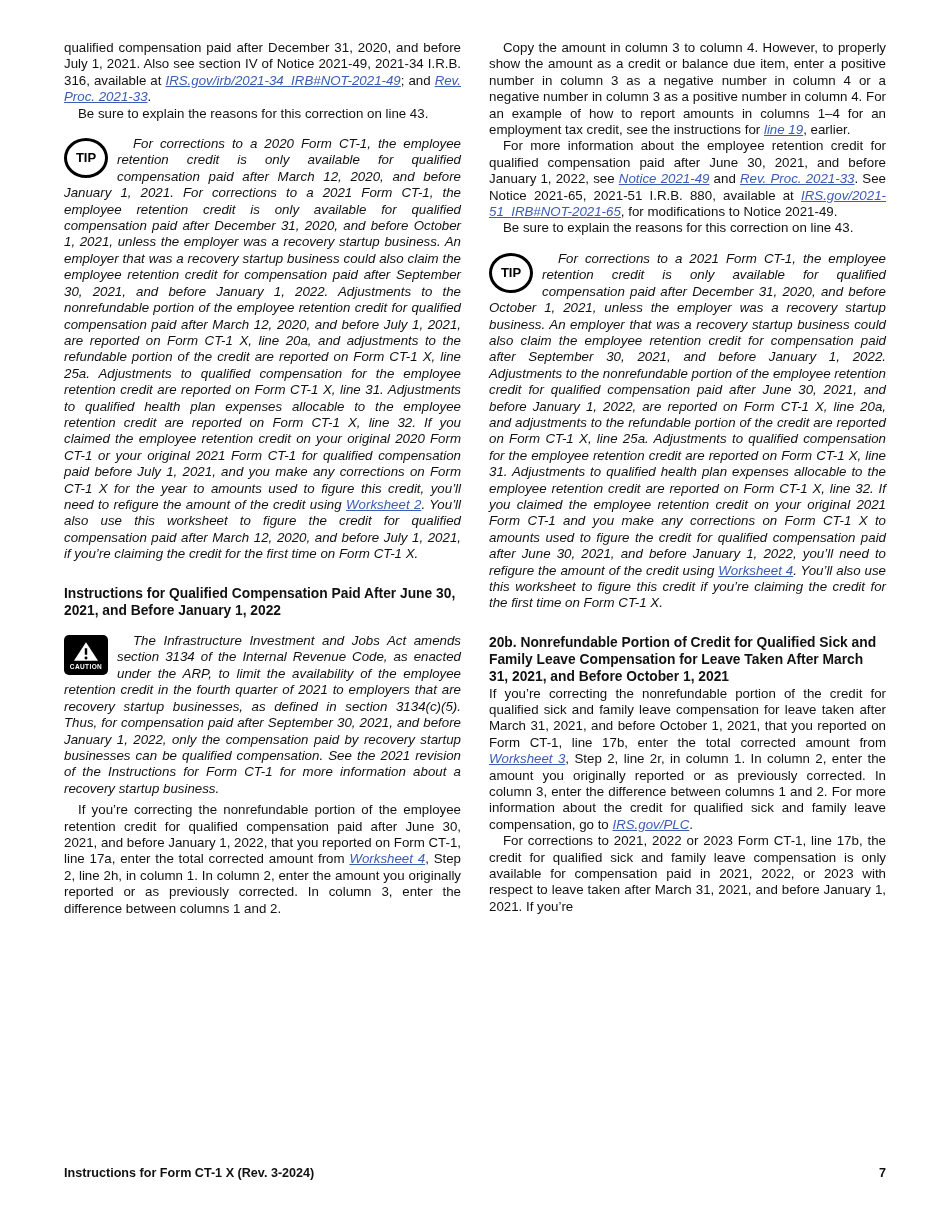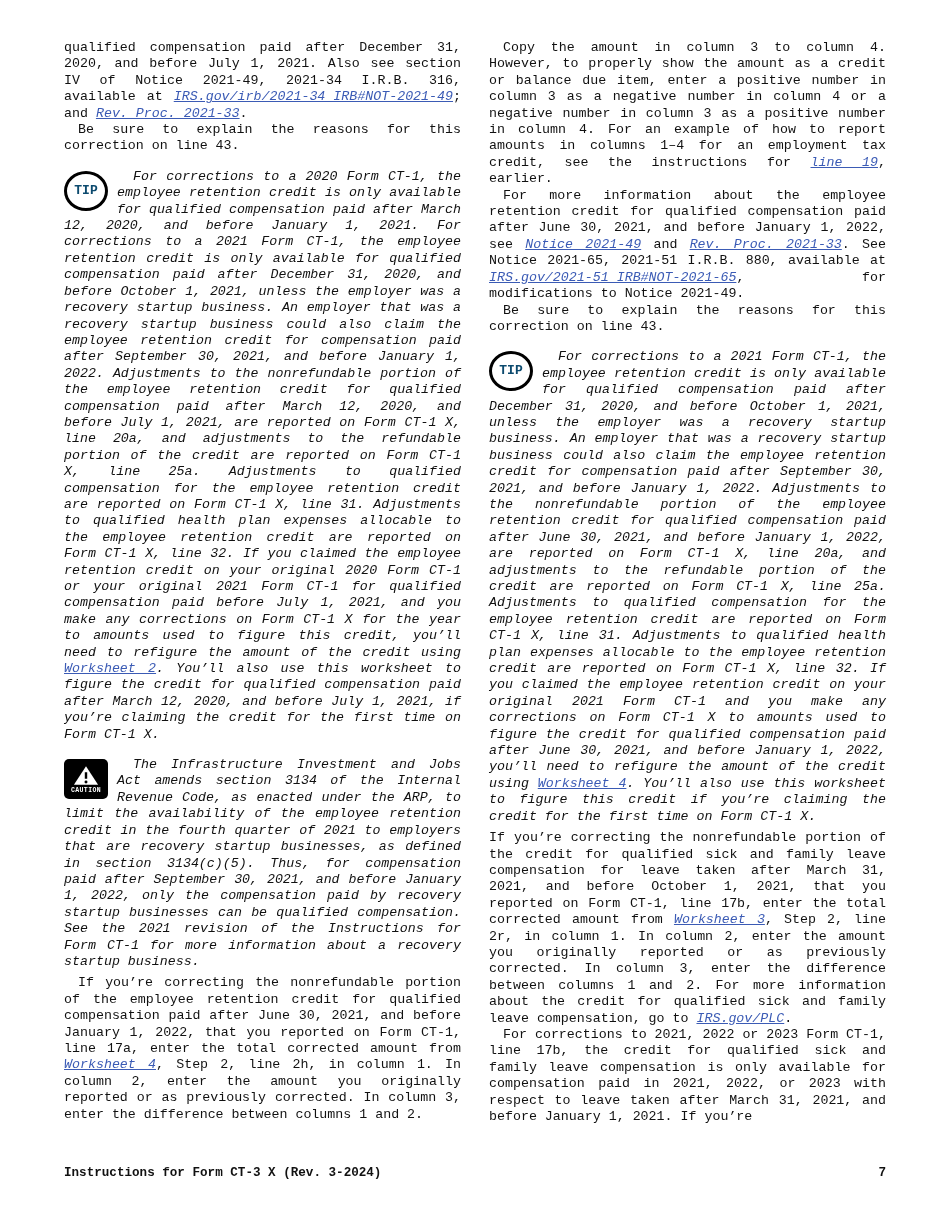--- a/index.html
+++ b/index.html
@@ -1,21 +1,21 @@
 <!DOCTYPE html>
 <html style="--link-color: #3b5bb5;"><head>
 <meta charset="utf-8">
 <style>
   html, body { margin: 0; padding: 0; background: #ffffff; }
   .page {
     position: relative;
     width: 950px;
     height: 1230px;
     background: #ffffff;
-    font-family: Liberation Mono, monospace;
+    font-family: Liberation Sans, sans-serif;
     color: #111111;
     overflow: hidden;
   }
   .content {
     position: absolute;
     top: 40px;
     left: 64px;
     right: 64px;
     display: flex;
     gap: 28px;
@@ -53,21 +53,21 @@
     display: flex;
     align-items: center;
     justify-content: center;
     width: 44px;
     height: 40px;
     border: 3px solid #000000;
     border-radius: 50%;
     font-weight: bold;
     font-size: 13px;
     font-style: normal;
-    color: #0c4a6e;
+    color: #000000;
     box-sizing: border-box;
   }
   .caution-badge {
     display: flex;
     flex-direction: column;
     align-items: center;
     justify-content: center;
     width: 44px;
     height: 40px;
     background: #000000;
@@ -105,40 +105,42 @@
 <body>
 
 <div class="page">
   <div class="content">
     <div class="column">
         <p class="para"><span>qualified compensation paid after December 31, 2020, and before July 1, 2021. Also see section IV of Notice 2021-49, 2021-34 I.R.B. 316, available at </span><span class="doc-link">IRS.gov/irb/2021-34_IRB#NOT-2021-49</span><span>; and </span><span class="doc-link">Rev. Proc. 2021-33</span><span>.</span></p>
         <p class="para indent"><span>Be sure to explain the reasons for this correction on line 43.</span></p>
         <div class="advice"><span class="advice-icon">
             <span class="tip-badge">TIP</span>
           </span><span class="advice-text"><span>For corrections to a 2020 Form CT-1, the employee retention credit is only available for qualified compensation paid after March 12, 2020, and before January 1, 2021. For corrections to a 2021 Form CT-1, the employee retention credit is only available for qualified compensation paid after December 31, 2020, and before October 1, 2021, unless the employer was a recovery startup business. An employer that was a recovery startup business could also claim the employee retention credit for compensation paid after September 30, 2021, and before January 1, 2022. Adjustments to the nonrefundable portion of the employee retention credit for qualified compensation paid after March 12, 2020, and before July 1, 2021, are reported on Form CT-1 X, line 20a, and adjustments to the refundable portion of the credit are reported on Form CT-1 X, line 25a. Adjustments to qualified compensation for the employee retention credit are reported on Form CT-1 X, line 31. Adjustments to qualified health plan expenses allocable to the employee retention credit are reported on Form CT-1 X, line 32. If you claimed the employee retention credit on your original 2020 Form CT-1 or your original 2021 Form CT-1 for qualified compensation paid before July 1, 2021, and you make any corrections on Form CT-1 X for the year to amounts used to figure this credit, you’ll need to refigure the amount of the credit using </span><span class="doc-link">Worksheet 2</span><span>. You’ll also use this worksheet to figure the credit for qualified compensation paid after March 12, 2020, and before July 1, 2021, if you’re claiming the credit for the first time on Form CT-1 X.</span></span></div>
+        <div class="section-heading"><span>Instructions for Qualified Compensation Paid After June 30, 2021, and Before January 1, 2022</span></div>
         <div class="advice"><span class="advice-icon">
             <span class="caution-badge">
               <svg viewBox="0 0 28 22">
                 <polygon points="14,1 27,21 1,21" fill="#ffffff"></polygon>
                 <rect x="12.7" y="7.5" width="2.6" height="7" fill="#000000"></rect>
                 <circle cx="14" cy="18" r="1.6" fill="#000000"></circle>
               </svg>
               <span class="caution-label">CAUTION</span>
             </span>
           </span><span class="advice-text"><span>The Infrastructure Investment and Jobs Act amends section 3134 of the Internal Revenue Code, as enacted under the ARP, to limit the availability of the employee retention credit in the fourth quarter of 2021 to employers that are recovery startup businesses, as defined in section 3134(c)(5). Thus, for compensation paid after September 30, 2021, and before January 1, 2022, only the compensation paid by recovery startup businesses can be qualified compensation. See the 2021 revision of the Instructions for Form CT-1 for more information about a recovery startup business.</span></span></div>
         <p class="para indent"><span>If you’re correcting the nonrefundable portion of the employee retention credit for qualified compensation paid after June 30, 2021, and before January 1, 2022, that you reported on Form CT-1, line 17a, enter the total corrected amount from </span><span class="doc-link">Worksheet 4</span><span>, Step 2, line 2h, in column 1. In column 2, enter the amount you originally reported or as previously corrected. In column 3, enter the difference between columns 1 and 2.</span></p>
       </div>
     <div class="column">
         <p class="para indent"><span>Copy the amount in column 3 to column 4. However, to properly show the amount as a credit or balance due item, enter a positive number in column 3 as a negative number in column 4 or a negative number in column 3 as a positive number in column 4. For an example of how to report amounts in columns 1–4 for an employment tax credit, see the instructions for </span><span class="doc-link">line 19</span><span>, earlier.</span></p>
         <p class="para indent"><span>For more information about the employee retention credit for qualified compensation paid after June 30, 2021, and before January 1, 2022, see </span><span class="doc-link">Notice 2021-49</span><span> and </span><span class="doc-link">Rev. Proc. 2021-33</span><span>. See Notice 2021-65, 2021-51 I.R.B. 880, available at </span><span class="doc-link">IRS.gov/2021-51_IRB#NOT-2021-65</span><span>, for modifications to Notice 2021-49.</span></p>
         <p class="para indent"><span>Be sure to explain the reasons for this correction on line 43.</span></p>
         <div class="advice"><span class="advice-icon">
             <span class="tip-badge">TIP</span>
           </span><span class="advice-text"><span>For corrections to a 2021 Form CT-1, the employee retention credit is only available for qualified compensation paid after December 31, 2020, and before October 1, 2021, unless the employer was a recovery startup business. An employer that was a recovery startup business could also claim the employee retention credit for compensation paid after September 30, 2021, and before January 1, 2022. Adjustments to the nonrefundable portion of the employee retention credit for qualified compensation paid after June 30, 2021, and before January 1, 2022, are reported on Form CT-1 X, line 20a, and adjustments to the refundable portion of the credit are reported on Form CT-1 X, line 25a. Adjustments to qualified compensation for the employee retention credit are reported on Form CT-1 X, line 31. Adjustments to qualified health plan expenses allocable to the employee retention credit are reported on Form CT-1 X, line 32. If you claimed the employee retention credit on your original 2021 Form CT-1 and you make any corrections on Form CT-1 X to amounts used to figure the credit for qualified compensation paid after June 30, 2021, and before January 1, 2022, you’ll need to refigure the amount of the credit using </span><span class="doc-link">Worksheet 4</span><span>. You’ll also use this worksheet to figure this credit if you’re claiming the credit for the first time on Form CT-1 X.</span></span></div>
+        <div class="section-heading"><span>20b. Nonrefundable Portion of Credit for Qualified Sick and Family Leave Compensation for Leave Taken After March 31, 2021, and Before October 1, 2021</span></div>
         <p class="para"><span>If you’re correcting the nonrefundable portion of the credit for qualified sick and family leave compensation for leave taken after March 31, 2021, and before October 1, 2021, that you reported on Form CT-1, line 17b, enter the total corrected amount from </span><span class="doc-link">Worksheet 3</span><span>, Step 2, line 2r, in column 1. In column 2, enter the amount you originally reported or as previously corrected. In column 3, enter the difference between columns 1 and 2. For more information about the credit for qualified sick and family leave compensation, go to </span><span class="doc-link">IRS.gov/PLC</span><span>.</span></p>
         <p class="para indent"><span>For corrections to 2021, 2022 or 2023 Form CT-1, line 17b, the credit for qualified sick and family leave compensation is only available for compensation paid in 2021, 2022, or 2023 with respect to leave taken after March 31, 2021, and before January 1, 2021. If you’re</span></p>
       </div>
   </div>
   <div class="footer">
-    <span>Instructions for Form CT-3 X (Rev. 3-2024)</span>
+    <span>Instructions for Form CT-1 X (Rev. 3-2024)</span>
     <span>7</span>
   </div>
 </div>
 
 </body></html>

